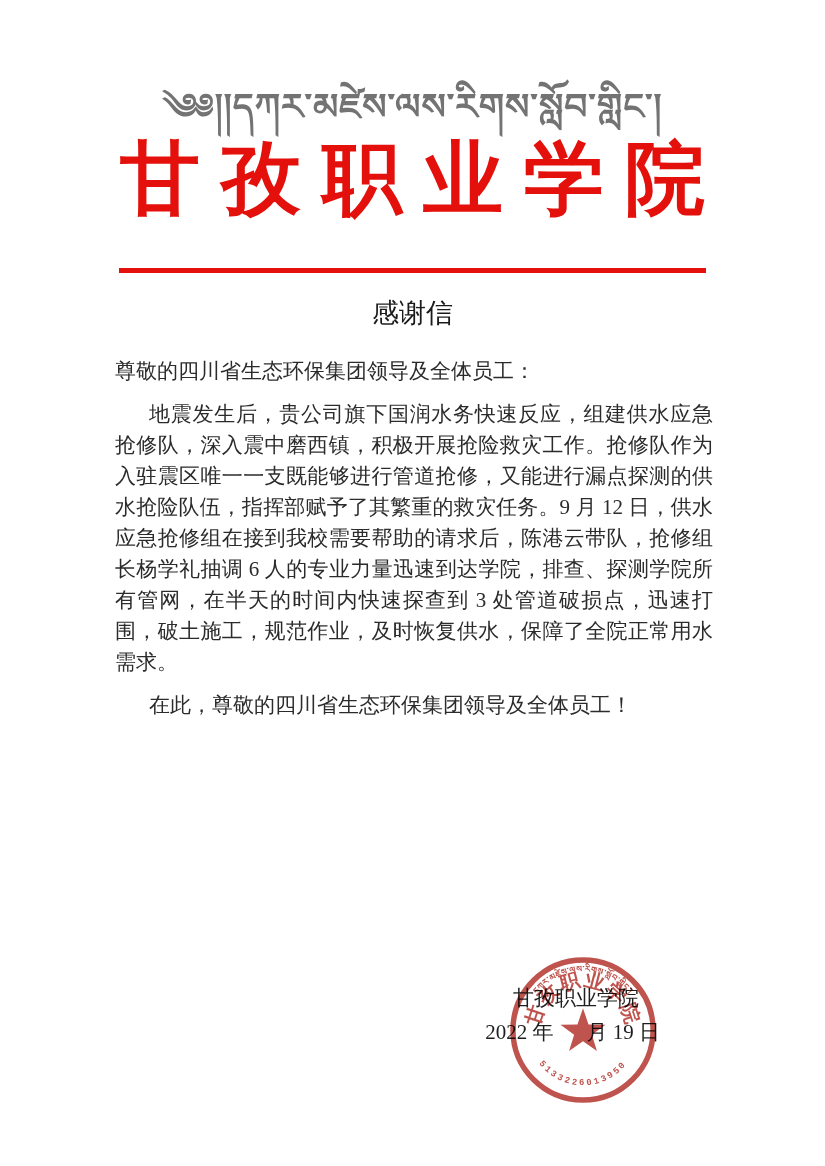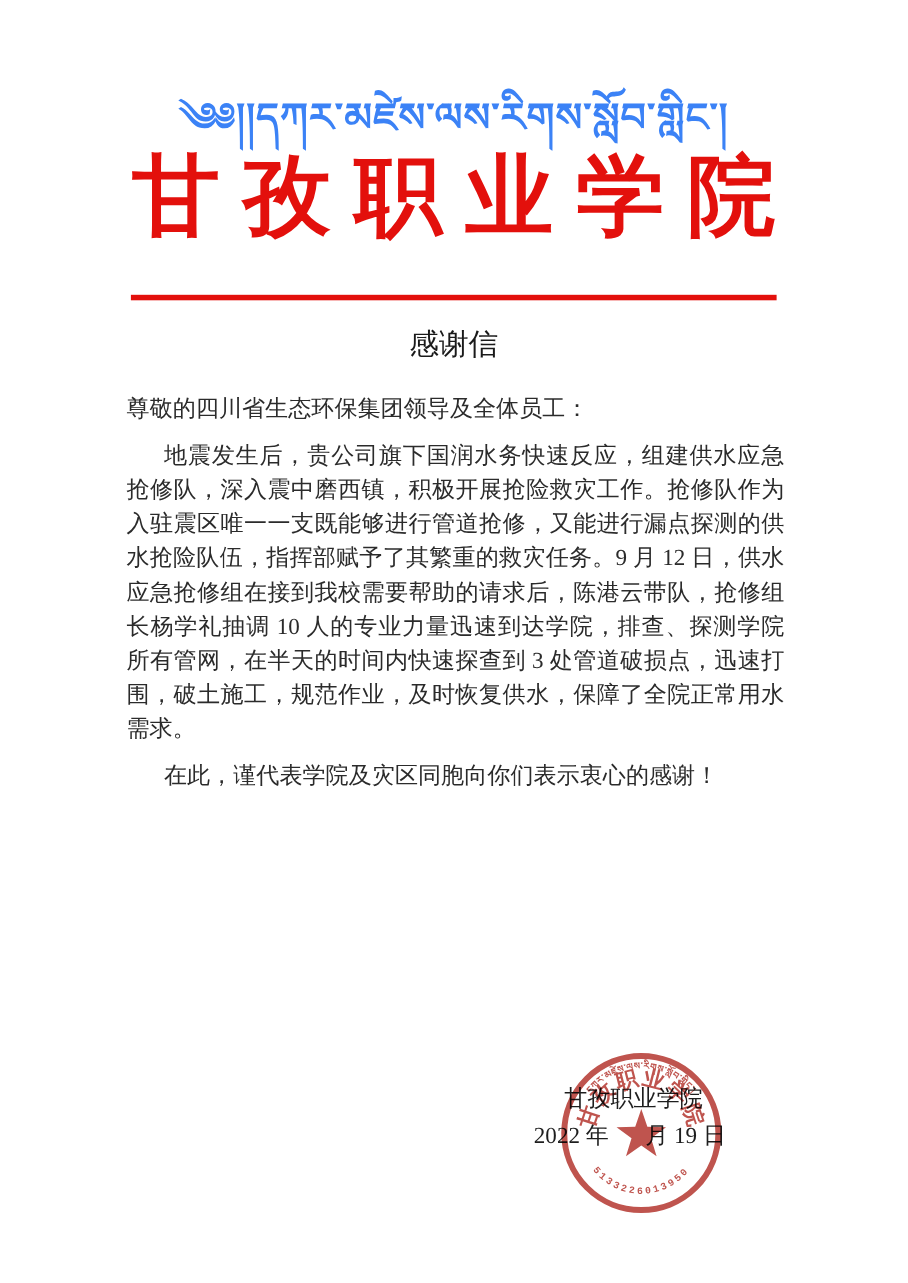--- a/index.html
+++ b/index.html
@@ -11,21 +11,21 @@
     overflow: hidden;
     font-family: "Liberation Serif", "DejaVu Serif", serif;
   }
   .letterhead-tibetan {
     position: absolute;
     top: 84px; left: 0; width: 100%;
     text-align: center;
     font-size: 36px;
     line-height: 46px;
     font-weight: bold;
-    color: #3b82f6;
+    color: #737373;
     letter-spacing: 1px;
     white-space: nowrap;
   }
   .college-name {
     position: absolute;
     top: 134px; left: 0; width: 100%;
     text-align: center;
     font-size: 80px;
     line-height: 90px;
     font-weight: bold;
@@ -98,22 +98,22 @@
   <div class="letterhead-tibetan">༄༅།།དཀར་མཛེས་ལས་རིགས་སློབ་གླིང་།</div>
 
   <div class="college-name">甘孜职业学院</div>
 
   <div class="red-rule"></div>
 
   <h1 class="letter-title">感谢信</h1>
 
   <div class="letter-body">
     <p>尊敬的四川省生态环保集团领导及全体员工：</p>
-    <p class="indent">地震发生后，贵公司旗下国润水务快速反应，组建供水应急抢修队，深入震中磨西镇，积极开展抢险救灾工作。抢修队作为入驻震区唯一一支既能够进行管道抢修，又能进行漏点探测的供水抢险队伍，指挥部赋予了其繁重的救灾任务。9 月 12 日，供水应急抢修组在接到我校需要帮助的请求后，陈港云带队，抢修组长杨学礼抽调 10 人的专业力量迅速到达学院，排查、探测学院所有管网，在半天的时间内快速探查到 3 处管道破损点，迅速打围，破土施工，规范作业，及时恢复供水，保障了全院正常用水需求。</p>
-    <p class="indent">在此，谨代表学院及灾区同胞向你们表示衷心的感谢！</p>
+    <p class="indent">地震发生后，贵公司旗下国润水务快速反应，组建供水应急抢修队，深入震中磨西镇，积极开展抢险救灾工作。抢修队作为入驻震区唯一一支既能够进行管道抢修，又能进行漏点探测的供水抢险队伍，指挥部赋予了其繁重的救灾任务。9 月 12 日，供水应急抢修组在接到我校需要帮助的请求后，陈港云带队，抢修组长杨学礼抽调 6 人的专业力量迅速到达学院，排查、探测学院所有管网，在半天的时间内快速探查到 3 处管道破损点，迅速打围，破土施工，规范作业，及时恢复供水，保障了全院正常用水需求。</p>
+    <p class="indent">在此，尊敬的四川省生态环保集团领导及全体员工！</p>
   </div>
 
   <div class="sign-block">
     <div class="sign-name">甘孜职业学院</div>
     <div class="sign-date">
       <span>2022 年</span><span class="month-gap"></span><span>月 19 日</span>
     </div>
   </div>
 
   <svg class="seal" viewBox="0 0 150 150">

